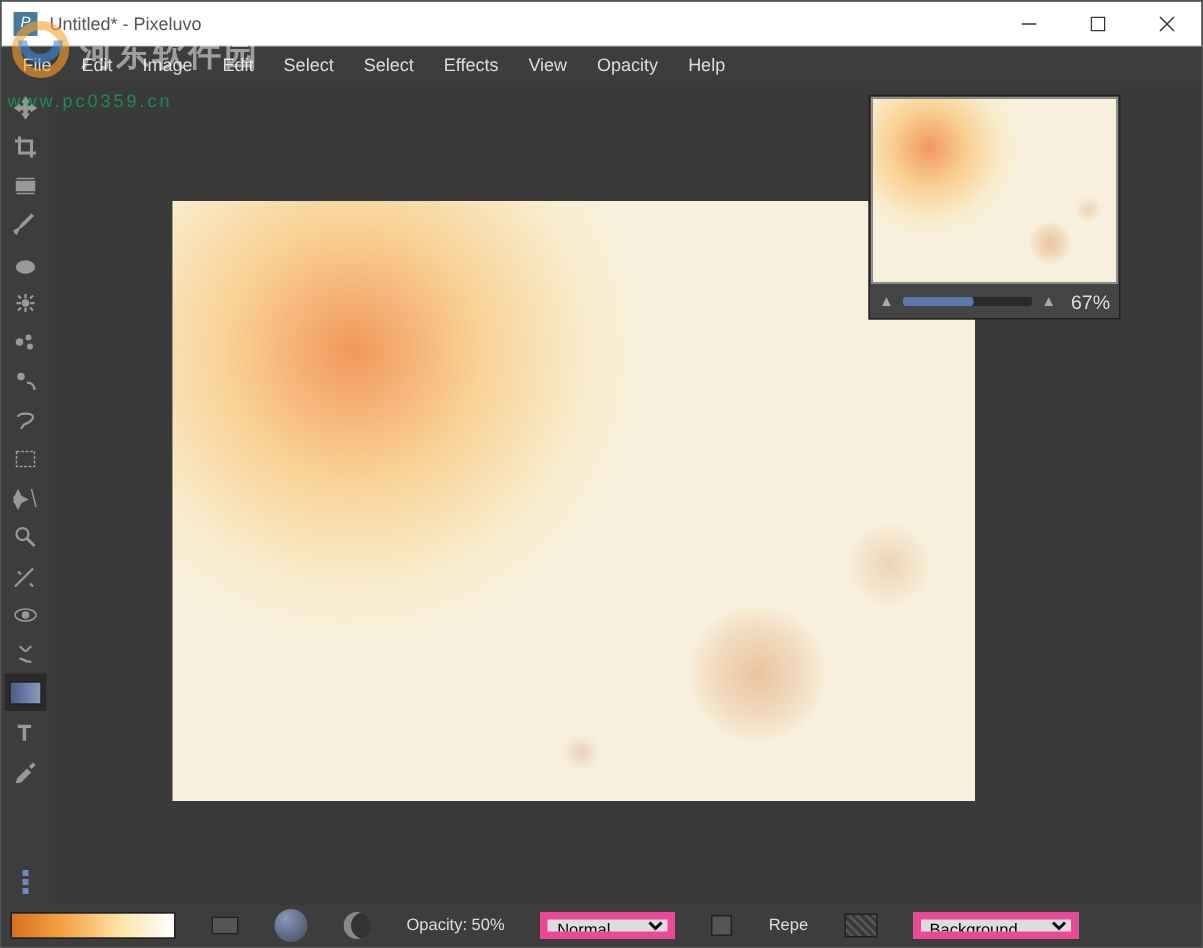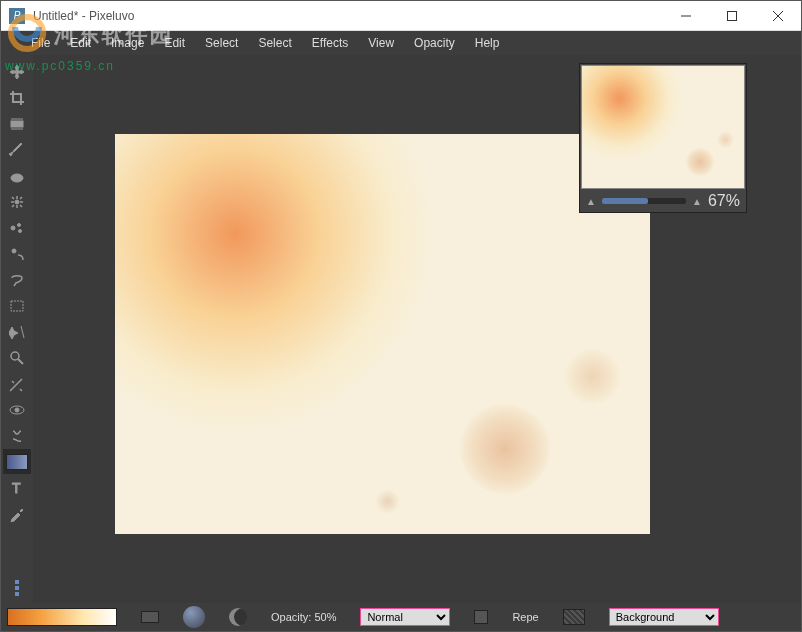--- a/index.html
+++ b/index.html
@@ -6,21 +6,21 @@
     body { width: 802px; height: 632px; overflow: hidden; background: #333; position: relative; border: 1px solid #555; }
     
     
     .titlebar { height: 30px; background: #fff; display: flex; align-items: center; padding-left: 8px; border-bottom: 1px solid #ddd; }
     .titlebar .app-icon { width: 16px; height: 16px; background: #4a7a9a; margin-right: 8px; display: flex; align-items: center; justify-content: center; color: #fff; font-size: 10px; font-style: italic; }
     .titlebar .title { font-size: 12px; color: #555; flex: 1; }
     .titlebar .win-controls { display: flex; height: 100%; }
     .titlebar .win-btn { width: 46px; height: 100%; display: flex; align-items: center; justify-content: center; font-size: 12px; color: #333; cursor: default; }
     
     
-    .menubar { height: 24px; background: #3d3d3d; display: flex; align-items: center; padding: 0 20px; }
+    .menubar { height: 24px; background: #3d3d3d; display: flex; align-items: center; padding: 0 4px; }
     .menubar .menu-item { color: #ddd; font-size: 12px; padding: 4px 10px; cursor: default; }
     
     
     .watermark { position: absolute; top: 12px; left: 4px; z-index: 100; pointer-events: none; }
     .watermark .wm-logo { display: inline-block; vertical-align: middle; }
     .watermark .wm-text { display: inline-block; vertical-align: middle; font-size: 22px; font-weight: bold; color: rgba(255,255,255,0.5); letter-spacing: 2px; }
     .watermark .wm-url { font-size: 12px; color: rgba(0,200,100,0.6); margin-top: 2px; letter-spacing: 2px; font-weight: normal; }
     
     
     .toolbar-left { position: absolute; left: 0; top: 54px; width: 32px; bottom: 28px; background: #3d3d3d; display: flex; flex-direction: column; align-items: center; padding-top: 4px; }
@@ -40,30 +40,30 @@
     
     .navigator { position: absolute; top: 62px; right: 54px; width: 168px; background: #444; border: 1px solid #222; z-index: 50; }
     .nav-thumb { width: 164px; height: 124px; margin: 1px; background: #f8f0dc; position: relative; overflow: hidden; border: 1px solid #888; }
     .nav-thumb .glow1 { position: absolute; top: -30px; left: -25px; width: 125px; height: 125px; background: radial-gradient(circle, rgba(240,130,60,0.8) 0%, rgba(250,180,80,0.5) 30%, rgba(250,220,140,0.2) 55%, transparent 70%); }
     .nav-thumb .blob1 { position: absolute; bottom: 12px; right: 30px; width: 28px; height: 28px; background: radial-gradient(circle, rgba(220,150,100,0.5) 0%, rgba(230,180,130,0.3) 50%, transparent 75%); border-radius: 50%; }
     .nav-thumb .blob2 { position: absolute; bottom: 40px; right: 10px; width: 17px; height: 17px; background: radial-gradient(circle, rgba(220,160,110,0.35) 0%, transparent 75%); border-radius: 50%; }
     .nav-controls { height: 22px; display: flex; align-items: center; padding: 0 6px; gap: 6px; background: #444; }
     .nav-controls .zoom-icon { color: #aaa; font-size: 10px; }
     .nav-controls .zoom-slider { flex: 1; height: 6px; background: #2a2a2a; position: relative; border-radius: 2px; }
     .nav-controls .zoom-slider .fill { position: absolute; left: 0; top: 0; bottom: 0; width: 55%; background: #5a7aaa; border-radius: 2px; }
-    .nav-controls .zoom-val { color: #ddd; font-size: 16px; min-width: 30px; text-align: right; }
+    .nav-controls .zoom-val { color: #ddd; font-size: 13px; min-width: 30px; text-align: right; }
     
     
     .optionsbar { position: absolute; left: 0; right: 0; bottom: 0; height: 28px; background: #3d3d3d; display: flex; align-items: center; padding: 0 6px; gap: 24px; }
     .optionsbar .grad-preview { width: 110px; height: 18px; background: linear-gradient(to right, #d87020, #f5a040 30%, #ffe8b0 70%, #fff); border: 1px solid #222; }
     .optionsbar .sep { width: 18px; height: 12px; background: #555; border: 1px solid #222; }
     .optionsbar .sphere { width: 22px; height: 22px; border-radius: 50%; background: radial-gradient(circle at 35% 30%, #8898b8, #404858); }
     .optionsbar .crescent { width: 18px; height: 18px; border-radius: 50%; background: #333; box-shadow: inset 5px 0 0 #888; }
     .optionsbar .label { color: #ddd; font-size: 11px; }
-    .optionsbar select { background: #ddd; border: 1px solid #ec4899; font-size: 11px; height: 18px; padding: 0 2px; }
+    .optionsbar select { background: #ddd; border: 5px solid #ec4899; font-size: 11px; height: 18px; padding: 0 2px; }
     .optionsbar .chk { width: 14px; height: 14px; background: #555; border: 1px solid #222; }
     .optionsbar .pattern-swatch { width: 22px; height: 16px; background: repeating-linear-gradient(45deg, #3a3a3a, #3a3a3a 2px, #555 2px, #555 4px); border: 1px solid #222; }
     
     .bottom-spacer { position: absolute; left: 0; bottom: 28px; width: 32px; height: 30px; background: #3d3d3d; display:flex; align-items:center; justify-content:center; }
     .bottom-spacer .dots { display:flex; flex-direction: column; gap:2px; }
     .bottom-spacer .dots span { width:4px; height:4px; background:#6a8ac0; }
   </style>
 </head>
 <body>
 

